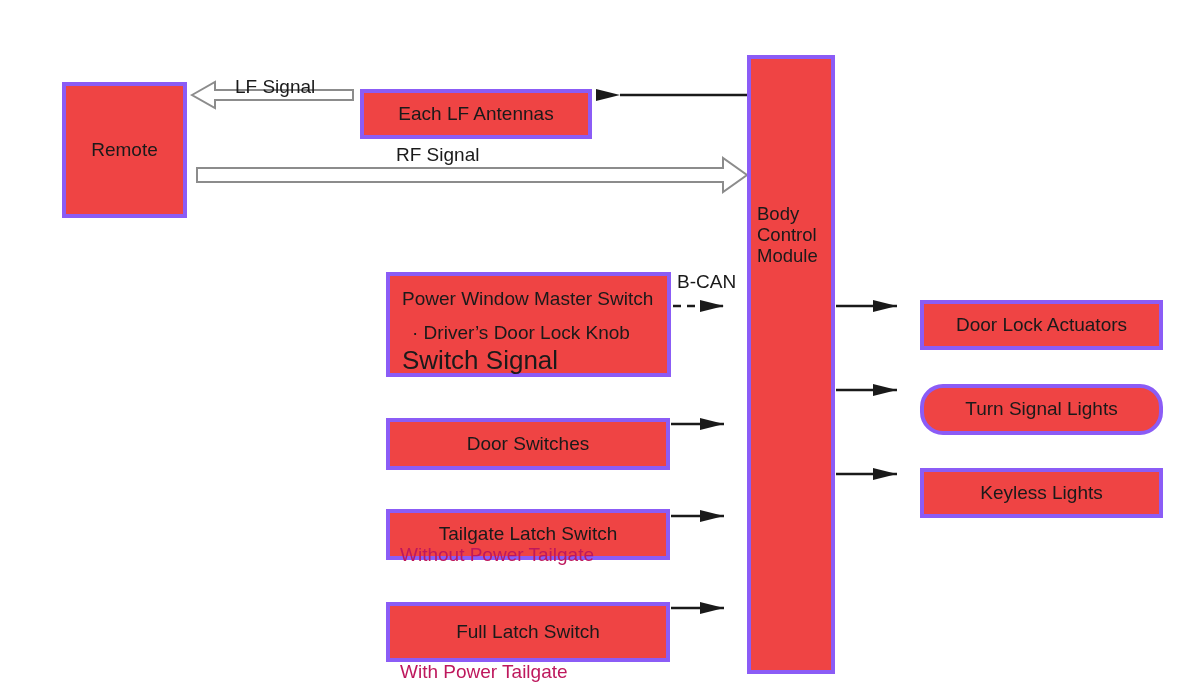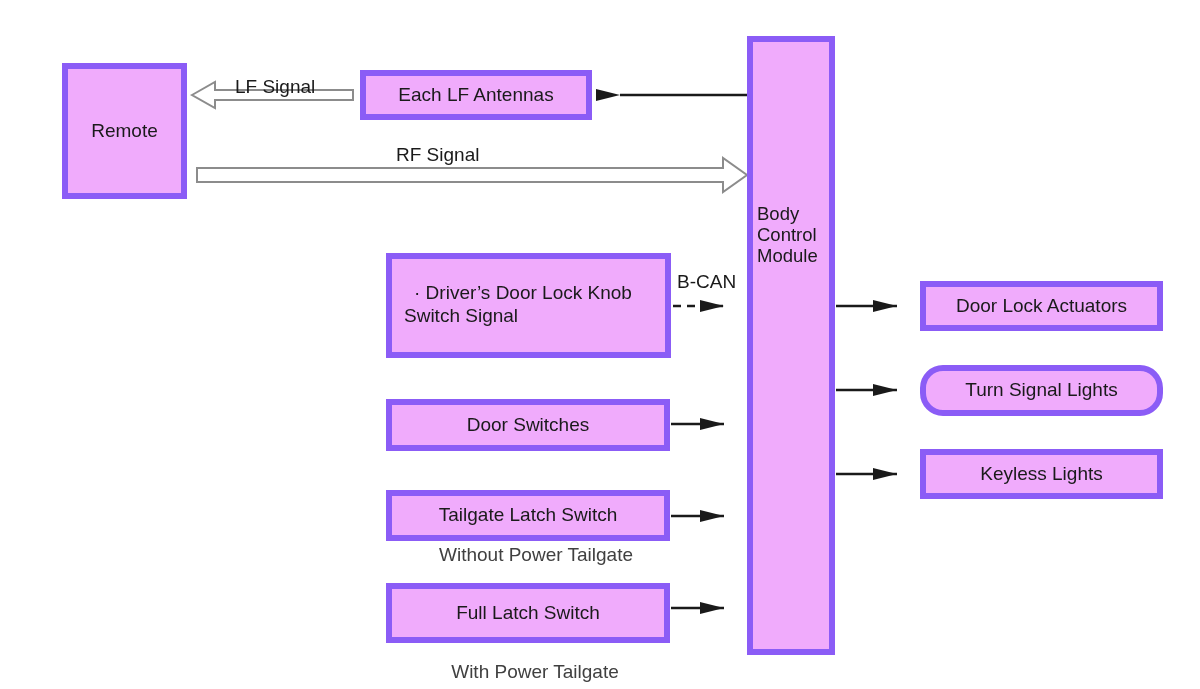--- a/index.html
+++ b/index.html
@@ -15,62 +15,63 @@
     width: 1200px; height: 689px;
     background: #ffffff;
   }
   #arrow-layer {
     position: absolute;
     left: 0; top: 0;
     width: 1200px; height: 689px;
   }
   .node {
     position: absolute;
-    background: #f0abfc;
-    border: 6px solid #8b5cf6;
+    background: #ef4444;
+    border: 4px solid #8b5cf6;
     display: flex;
     align-items: center;
     justify-content: center;
     font-size: 19px;
     line-height: 1.2;
     text-align: center;
     color: #1a1a1a;
+    margin-top: 19px;
   }
   .node.bcm {
     align-items: flex-start;
     justify-content: flex-start;
   }
   .bcm-text {
     position: absolute;
     left: 757px; top: 203px;
     width: 82px;
     font-size: 18.5px;
     line-height: 21px;
     text-align: left;
   }
   .node.pwms {
     display: block;
     text-align: left;
     padding: 12px 8px 8px 12px;
   }
   .pwms-title { font-size: 19px; }
   .pwms-sub1  { font-size: 19px; margin-top: 11px; padding-left: 10px; }
-  .pwms-sub2  { font-size: 19px; }
+  .pwms-sub2  { font-size: 26px; }
   .signal-label {
     position: absolute;
     font-size: 19px;
     color: #1a1a1a;
     white-space: nowrap;
   }
   .note-label {
     position: absolute;
     font-size: 19px;
-    color: #404040;
+    color: #be185d;
     white-space: nowrap;
-    text-align: center;
+    text-align: left;
   }
 </style>
 </head>
 <body>
 
 <div id="canvas">
 
   <svg id="arrow-layer" viewBox="0 0 1200 689" xmlns="http://www.w3.org/2000/svg">
     <defs>
       <marker id="head-right" markerUnits="userSpaceOnUse" markerWidth="26" markerHeight="14" refX="24" refY="6" orient="auto">
@@ -103,20 +104,21 @@
   </div>
 
   <div class="node" style="left:360px; top:70px; width:232px; height:50px;">
     <span>Each LF Antennas</span>
   </div>
 
   <div class="node bcm" style="left:747px; top:36px; width:88px; height:619px;"></div>
   <div class="bcm-text">Body Control Module</div>
 
   <div class="node pwms" style="left:386px; top:253px; width:285px; height:105px;">
+    <div class="pwms-title">Power Window Master Switch</div>
     <div class="pwms-sub1">· Driver’s Door Lock Knob</div>
     <div class="pwms-sub2">Switch Signal</div>
   </div>
 
   <div class="node" style="left:386px; top:399px; width:284px; height:52px;">
     <span>Door Switches</span>
   </div>
 
   <div class="node" style="left:386px; top:490px; width:284px; height:51px;">
     <span>Tailgate Latch Switch</span>

